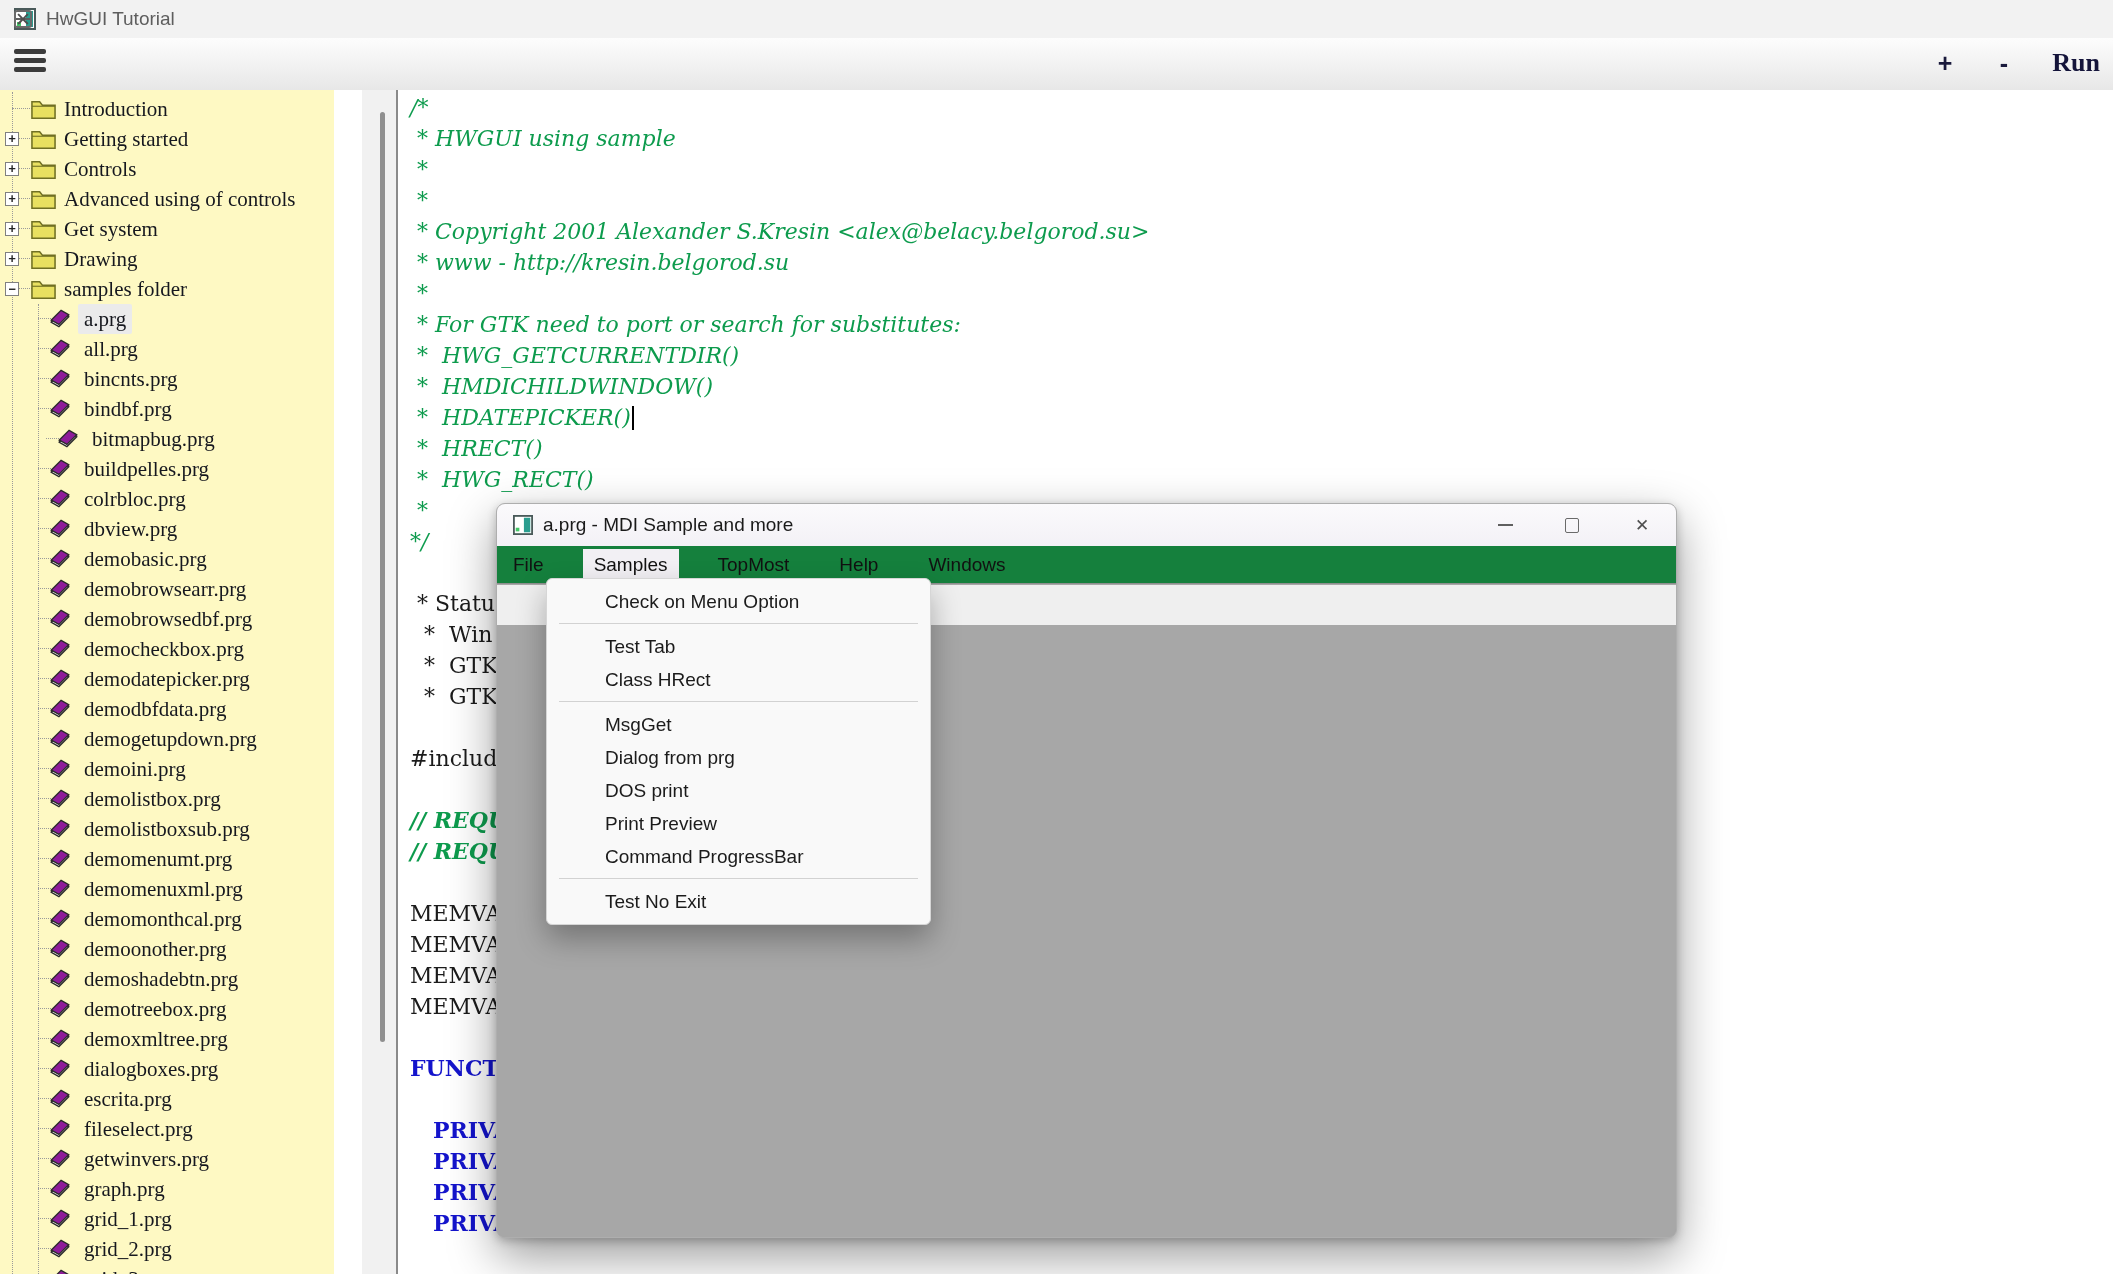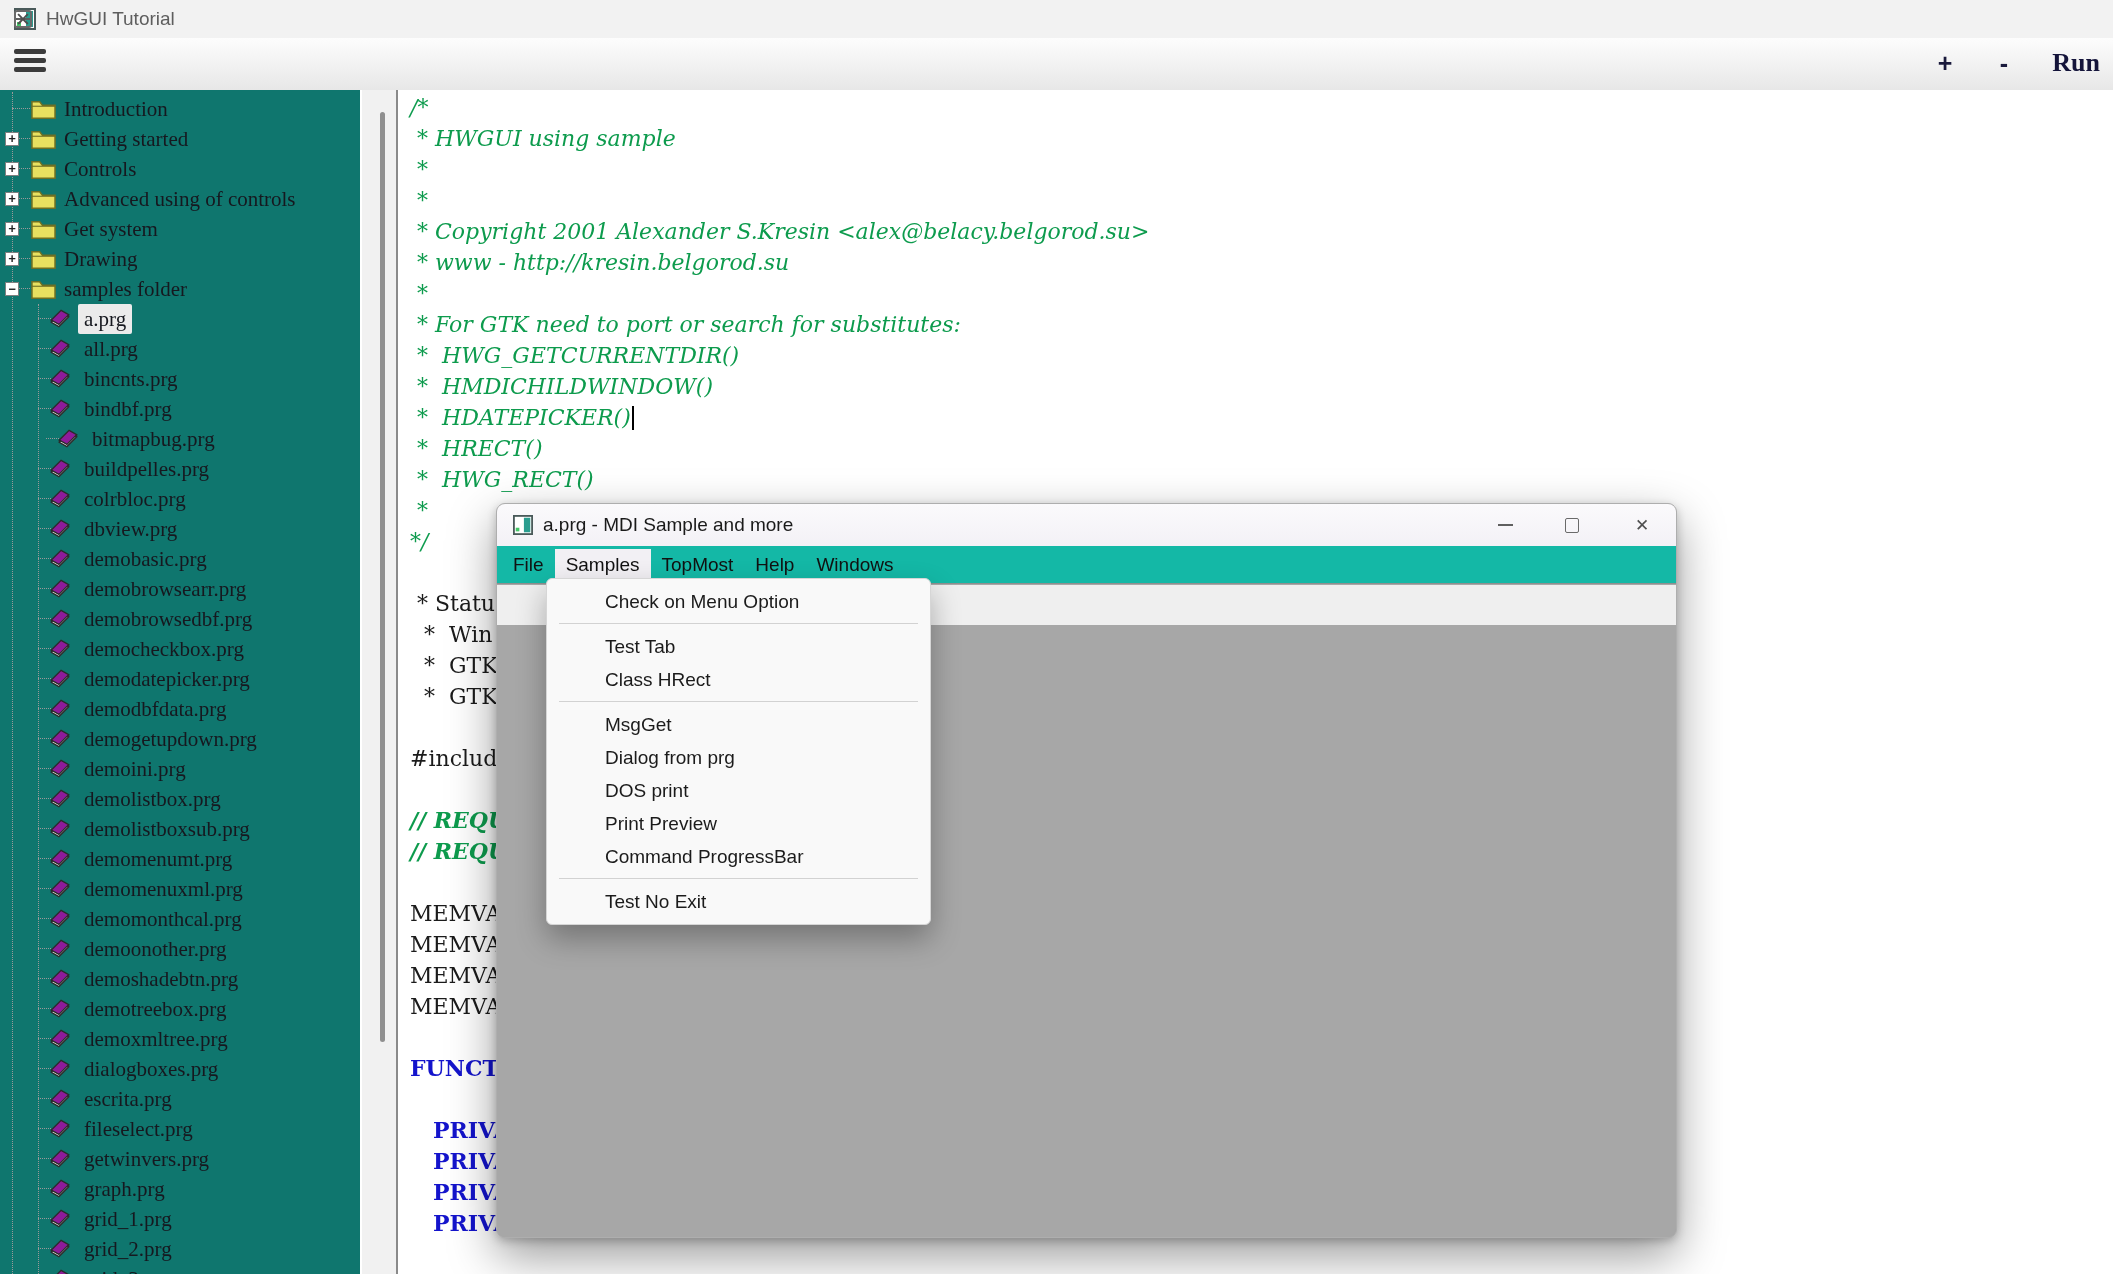--- a/index.html
+++ b/index.html
@@ -22,22 +22,22 @@
            background:linear-gradient(#fdfdfd,#e7e7e7);border-bottom:2px solid #a3a3a3;}
   .hamburger{position:absolute;left:14px;top:11px;width:34px;height:28px;cursor:pointer;}
   .hamburger i{display:block;width:32px;height:5px;background:#3c3c3c;border-radius:2px;margin-bottom:4px;}
   .tool-right{position:absolute;top:0;height:50px;display:flex;align-items:center;justify-content:center;
               font-weight:bold;color:#1a1a3c;}
   .tool-plus{left:1926px;width:38px;font-size:25px;}
   .tool-minus{left:1988px;width:32px;font-size:25px;}
   .tool-run{left:2044px;width:64px;font-family:"Liberation Serif",serif;font-size:26px;color:#14143a;}
   
   .content{position:absolute;left:0;top:90px;right:0;bottom:0;background:#fff;}
-  .tree-panel{position:absolute;left:0;top:0;width:334px;bottom:0;background:#0f766e;overflow:hidden;
-              font-family:"Liberation Serif",serif;font-size:21px;color:#16181f;padding-left:26px;}
+  .tree-panel{position:absolute;left:0;top:0;width:334px;bottom:0;background:#fef9c3;overflow:hidden;
+              font-family:"Liberation Serif",serif;font-size:21px;color:#16181f;}
   .guide{position:absolute;border-left:1px dotted #9a9a9a;}
   .guide.root{left:12px;top:2px;bottom:0;}
   .guide.child{left:38px;top:214px;bottom:0;}
   .tree-row{position:absolute;left:0;width:100%;height:30px;}
   .stub{position:absolute;top:14px;border-top:1px dotted #9a9a9a;}
   .stub.root{left:12px;width:20px;}
   .stub.child{left:38px;width:13px;}
   .expander{position:absolute;left:5px;top:8px;width:14px;height:14px;border:1px solid #808080;background:#fff;
             font:bold 12px/13px "DejaVu Sans Mono",monospace;text-align:center;color:#222;box-sizing:border-box;}
   .tree-icon{position:absolute;}
@@ -65,22 +65,22 @@
   .mdi-clip{position:absolute;inset:0;border-radius:8px;overflow:hidden;}
   .mdi-titlebar{position:absolute;left:0;top:0;right:0;height:42px;background:linear-gradient(#fbfafc,#f3f1f6);
                 display:flex;align-items:center;border-bottom:1px solid #ececec;text-align:center;}
   .mdi-icon{margin-left:16px;width:20px;height:20px;}
   .mdi-title{margin-left:10px;font-size:19px;color:#1a1a1a;}
   .mdi-btn{position:absolute;top:0;height:42px;width:46px;display:flex;align-items:center;justify-content:center;}
   .mdi-btn.min{left:985px;} .mdi-btn.max{left:1052px;} .mdi-btn.close{left:1122px;}
   .mdi-btn .bar-glyph{width:15px;}
   .mdi-btn .box-glyph{width:12px;height:13px;border-width:1.5px;border-radius:2px;}
   .mdi-btn .x-glyph{font-size:17px;}
-  .mdi-menubar{position:absolute;left:0;top:42px;right:0;height:38px;background:#14b8a6;border-bottom:1px solid #8f8f8f;
-               display:flex;align-items:center;padding-left:5px;box-sizing:border-box;}
+  .mdi-menubar{position:absolute;left:0;top:42px;right:0;height:38px;background:#15803d;border-bottom:1px solid #8f8f8f;
+               display:flex;align-items:center;padding-left:5px;box-sizing:border-box;gap:28px;}
   .menu-item{padding:0 11px;height:32px;line-height:32px;font-size:19px;color:#111;}
   .menu-item.active{background:#f2f0f4;}
   .mdi-strip{position:absolute;left:0;top:81px;right:0;height:40px;background:#efefef;}
   .mdi-client{position:absolute;left:0;top:121px;right:0;bottom:0;background:#a7a7a7;}
   
   .dropdown{position:absolute;left:546px;top:578px;width:385px;z-index:40;background:#f9f9f9;
             border:1px solid #d6d6d6;border-radius:6px;box-shadow:0 14px 30px rgba(0,0,0,.30);
             padding:6px 0;box-sizing:border-box;}
   .dd-item{height:33px;line-height:33px;padding-left:58px;font-size:19px;color:#1b1b1b;white-space:nowrap;}
   .dd-sep{height:12px;position:relative;}

